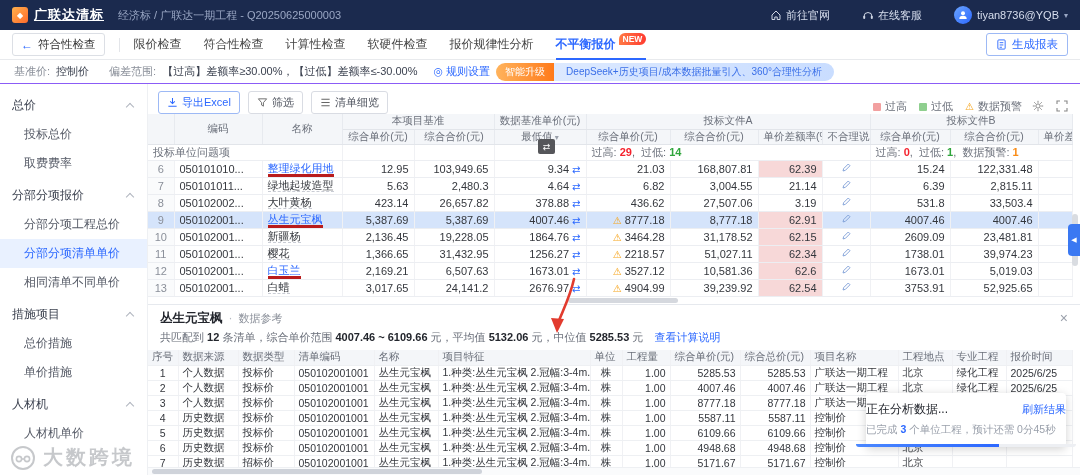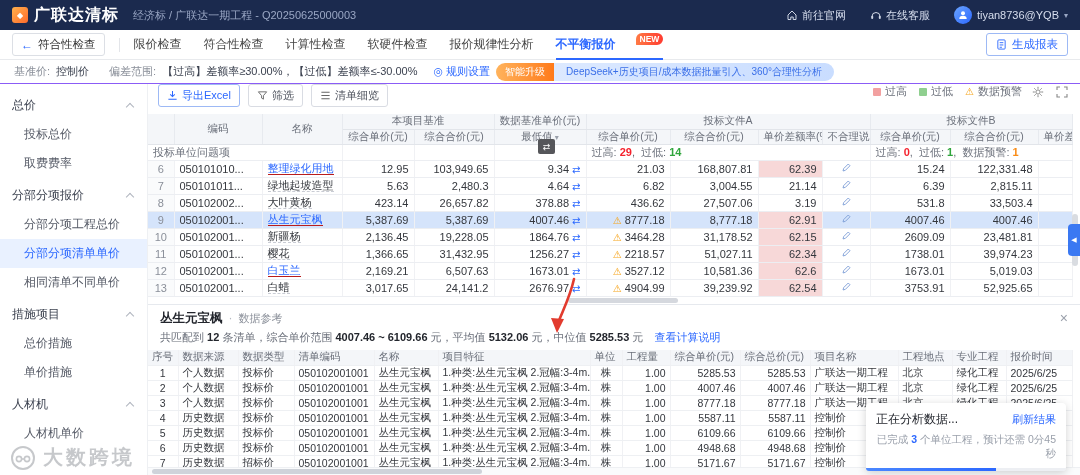--- a/index.html
+++ b/index.html
@@ -3,38 +3,38 @@
 <meta charset="utf-8">
 <style>
   * { margin:0; padding:0; box-sizing:border-box; }
   html,body { width:1080px; height:475px; overflow:hidden; }
   body { font-family:"Liberation Sans","DejaVu Sans",sans-serif; font-size:12px; color:#333; background:#fff; position:relative; }
 
   
   .topbar { height:30px; background:#1b2a4e; display:flex; align-items:center; padding:0 12px; gap:10px; color:#fff; }
   .logo { display:flex; align-items:center; gap:6px; }
   .logo-icon { width:16px; height:16px; border-radius:3px; background:linear-gradient(135deg,#ffb14d,#ff6b2c); color:#fff; font-size:8px; display:flex; align-items:center; justify-content:center; }
-  .logo-text { font-size:16px; font-weight:bold; letter-spacing:1px; }
+  .logo-text { font-size:13px; font-weight:bold; letter-spacing:1px;text-decoration:underline; }
   .crumb { color:#9aa7c4; font-size:11px; margin-left:4px; }
-  .top-right { margin-left:auto; display:flex; align-items:center; gap:24px; font-size:11px; color:#d7deee; }
+  .top-right { margin-left:auto; display:flex; align-items:center; gap:32px; font-size:11px; color:#d7deee; }
   .top-link { display:flex; align-items:center; gap:4px; cursor:pointer; }
   .user { display:flex; align-items:center; gap:5px; cursor:pointer; }
   .avatar { width:18px; height:18px; border-radius:50%; background:linear-gradient(135deg,#6aa4ff,#2c68ff); display:flex; align-items:center; justify-content:center; }
   .dd { font-size:8px; color:#9aa7c4; }
 
   
   .navbar { height:30px; background:#fff; border-bottom:1px solid #e8eaed; display:flex; align-items:center; padding:0 12px; gap:14px; }
   .back-btn { display:flex; align-items:center; gap:5px; border:1px solid #dcdfe5; border-radius:3px; padding:3px 8px; font-size:11.5px; color:#333; cursor:pointer; background:#fff; }
   .back-arrow { color:#2c68ff; font-size:12px; line-height:1; }
   .nav-div { width:1px; height:14px; background:#e3e5e9; }
   .tabs { display:flex; gap:22px; height:30px; align-items:center; }
   .tab { position:relative; height:30px; display:flex; align-items:center; color:#444; cursor:pointer; white-space:nowrap; }
   .tab.active { color:#2c68ff; font-weight:bold; }
   .tab.active::after { content:''; position:absolute; left:0; right:0; bottom:0; height:2px; background:#2c68ff; }
-  .new-badge { display:inline-block; margin-left:20px; transform:translateY(-6px); background:linear-gradient(90deg,#ff7a45,#ff3b30); color:#fff; font-size:8.5px; font-weight:bold; padding:1px 4px; border-radius:7px 7px 7px 1px; }
+  .new-badge { display:inline-block; margin-left:3px; transform:translateY(-6px); background:linear-gradient(90deg,#ff7a45,#ff3b30); color:#fff; font-size:8.5px; font-weight:bold; padding:1px 4px; border-radius:7px 7px 7px 1px; }
   .report-btn { margin-left:auto; display:flex; align-items:center; gap:5px; border:1px solid #9db9f5; color:#2c68ff; background:#fff; border-radius:3px; padding:3px 9px; font-size:11.5px; cursor:pointer; }
 
   
   .criteria { height:24px; display:flex; align-items:center; padding:0 14px; gap:6px; border-bottom:1px solid #8b5cf6; font-size:11px; color:#8a8f99; background:#fff; }
   .criteria .val { color:#3c4250; }
   .rule-link { color:#2c68ff; display:flex; align-items:center; gap:3px; margin-left:10px; cursor:pointer; }
   .badges { display:flex; align-items:center; }
   .badge-upgrade { background:linear-gradient(90deg,#ffb35c,#ff7a1a); color:#fff; font-size:10px; padding:2px 9px; border-radius:9px 0 0 9px; }
   .badge-ai { background:linear-gradient(90deg,#dce9ff,#c9ddff); color:#3a6fe8; font-size:10px; padding:2px 12px; border-radius:0 9px 9px 0; }
 
@@ -42,41 +42,41 @@
   .bodywrap { display:flex; height:391px; }
   .sidebar { width:148px; border-right:1px solid #eef0f3; padding-top:4px; flex-shrink:0; overflow:hidden; background:#fff; }
   .sb-group { display:flex; justify-content:space-between; align-items:center; padding:9px 14px 6px 12px; color:#3c4250; cursor:pointer; }
   .chev { width:6px; height:6px; border-right:1.2px solid #b0b5bf; border-bottom:1.2px solid #b0b5bf; transform:rotate(-135deg); margin-top:3px; }
   .sb-item { padding:6px 12px 6px 24px; color:#555a66; cursor:pointer; white-space:nowrap; }
   .sb-item.active { background:#e9f1ff; color:#2c68ff; }
 
   .main { flex:1; display:flex; flex-direction:column; position:relative; overflow:hidden; }
 
   
-  .toolbar { height:30px; display:flex; align-items:flex-start; padding:0 10px; gap:8px; }
+  .toolbar { height:30px; display:flex; align-items:flex-end; padding:0 10px; gap:8px; }
   .tb-btn { display:flex; align-items:center; gap:4px; border:1px solid #d9dce3; border-radius:3px; padding:3px 8px; font-size:11px; color:#4a4f5a; background:#fff; cursor:pointer; white-space:nowrap; }
   .tb-btn.primary { border-color:#9db9f5; color:#2c68ff; }
   .legend { margin-left:auto; display:flex; align-items:center; gap:12px; font-size:11px; color:#6a6f7a; }
   .lg-item { display:flex; align-items:center; gap:4px; }
   .lg-sq { width:8px; height:8px; border-radius:1px; display:inline-block; }
   .lg-tri { font-size:10px; line-height:1; }
   .tb-ico { width:16px; height:16px; display:flex; align-items:center; justify-content:center; cursor:pointer; }
 
   
   .tablewrap { position:relative; }
   table.grid { border-collapse:collapse; table-layout:fixed; width:924px; }
   .grid th, .grid td { border-right:1px solid #f0f1f4; border-bottom:1px solid #eceef2; padding:0 5px; white-space:nowrap; overflow:hidden; }
   .grid thead th { background:#f4f6f9; color:#6a6f7a; font-weight:normal; font-size:10.5px; height:15px; text-align:center; border-right-color:#e7eaef; border-bottom-color:#e2e5ea; }
   .grid td { height:17px; font-size:11px; color:#34373d; background:#fff; }
   .r { text-align:right; } .c { text-align:center; } .l { text-align:left; }
   td.idx { color:#8a8f99; background:#fafbfc; }
   tr.sel td { background:#d5e4fb; }
   td.high { background:#f7d8d8 !important; }
   .nm { border-bottom:1px dashed #c9ccd4; cursor:pointer; }
-  .nm.link { color:#2c68ff; border-bottom:1px solid #b91c1c; }
+  .nm.link { color:#2c68ff; border-bottom:5px solid #b91c1c; }
   .swap { color:#2c68ff; font-size:10px; margin-left:3px; cursor:pointer; }
   .warn { color:#f6a723; margin-right:3px; font-size:10px; }
   tr.prob td { height:15px; font-size:11px; color:#6a6f7a; background:#fff; }
   .cnt b { font-weight:bold; }
   .red { color:#f5222d; } .green { color:#2fa53c; } .orange { color:#fa8c16; } .blue { color:#2c68ff; }
   .caret-s { color:#9aa0ab; font-size:8px; margin-left:2px; }
   .mid-scroll { height:7px; position:relative; }
   .mid-thumb { position:absolute; top:1px; left:420px; width:110px; height:5px; background:#d5d8de; border-radius:2.5px; }
   .v-scroll { position:absolute; right:2px; top:100px; width:6px; height:52px; background:#d9dce1; border-radius:3px; cursor:pointer; }
 
@@ -92,21 +92,21 @@
   .lnk { color:#2c68ff; margin-left:8px; cursor:pointer; }
   table.dgrid { border-collapse:collapse; table-layout:fixed; width:924px; }
   .dgrid th, .dgrid td { border-right:1px solid #f0f1f4; border-bottom:1px solid #eef0f3; padding:0 4px; white-space:nowrap; overflow:hidden; }
   .dgrid thead th { background:#f4f6f9; color:#6a6f7a; font-weight:normal; font-size:10.5px; height:16px; text-align:left; }
   .dgrid td { height:15px; font-size:10.5px; color:#34373d; }
 
   
   .h-scroll { position:absolute; left:148px; right:0; bottom:0; height:8px; background:#fafbfc; border-top:1px solid #eef0f3; z-index:22; }
   .h-thumb { position:absolute; left:4px; top:1px; width:330px; height:5px; background:#cfd3da; border-radius:3px; }
   .right-tab { position:absolute; right:0; top:224px; width:12px; height:32px; background:#3a78f2; border-radius:4px 0 0 4px; color:#fff; display:flex; align-items:center; justify-content:center; font-size:7px; z-index:20; cursor:pointer; }
-  .toast { position:absolute; right:14px; bottom:4px; width:200px; background:#fff; border-radius:4px; box-shadow:0 2px 10px rgba(0,0,0,.18); padding:8px 10px 0; z-index:30;text-align:right; }
+  .toast { position:absolute; right:14px; bottom:28px; width:200px; background:#fff; border-radius:4px; box-shadow:0 2px 10px rgba(0,0,0,.18); padding:8px 0 0; z-index:30; }
   .toast-row1 { display:flex; justify-content:space-between; align-items:center; }
   .toast-title { font-size:12px; color:#23262d; }
   .toast-action { font-size:11px; color:#2c68ff; cursor:pointer; }
   .toast-detail { font-size:10.5px; color:#9aa0ab; margin-top:5px; }
   .toast-bar { margin:7px -10px 0; height:3px; background:#edeff3; border-radius:0 0 4px 4px; overflow:hidden; }
   .toast-fill { height:100%; background:linear-gradient(90deg,#4a87ff,#2c68ff); }
   .watermark { position:absolute; left:10px; bottom:4px; display:flex; align-items:center; gap:7px; opacity:.5; z-index:25; }
   .wm-text { font-size:20px; font-weight:bold; letter-spacing:3px; color:#8f9399; }
   .arrow-svg { position:absolute; left:540px; top:273px; z-index:40; pointer-events:none; }
   .dark-tip { position:absolute; left:538px; top:139px; width:17px; height:15px; background:#55565a; border-radius:2px; color:#fff; font-size:9px; display:flex; align-items:center; justify-content:center; z-index:15; }

